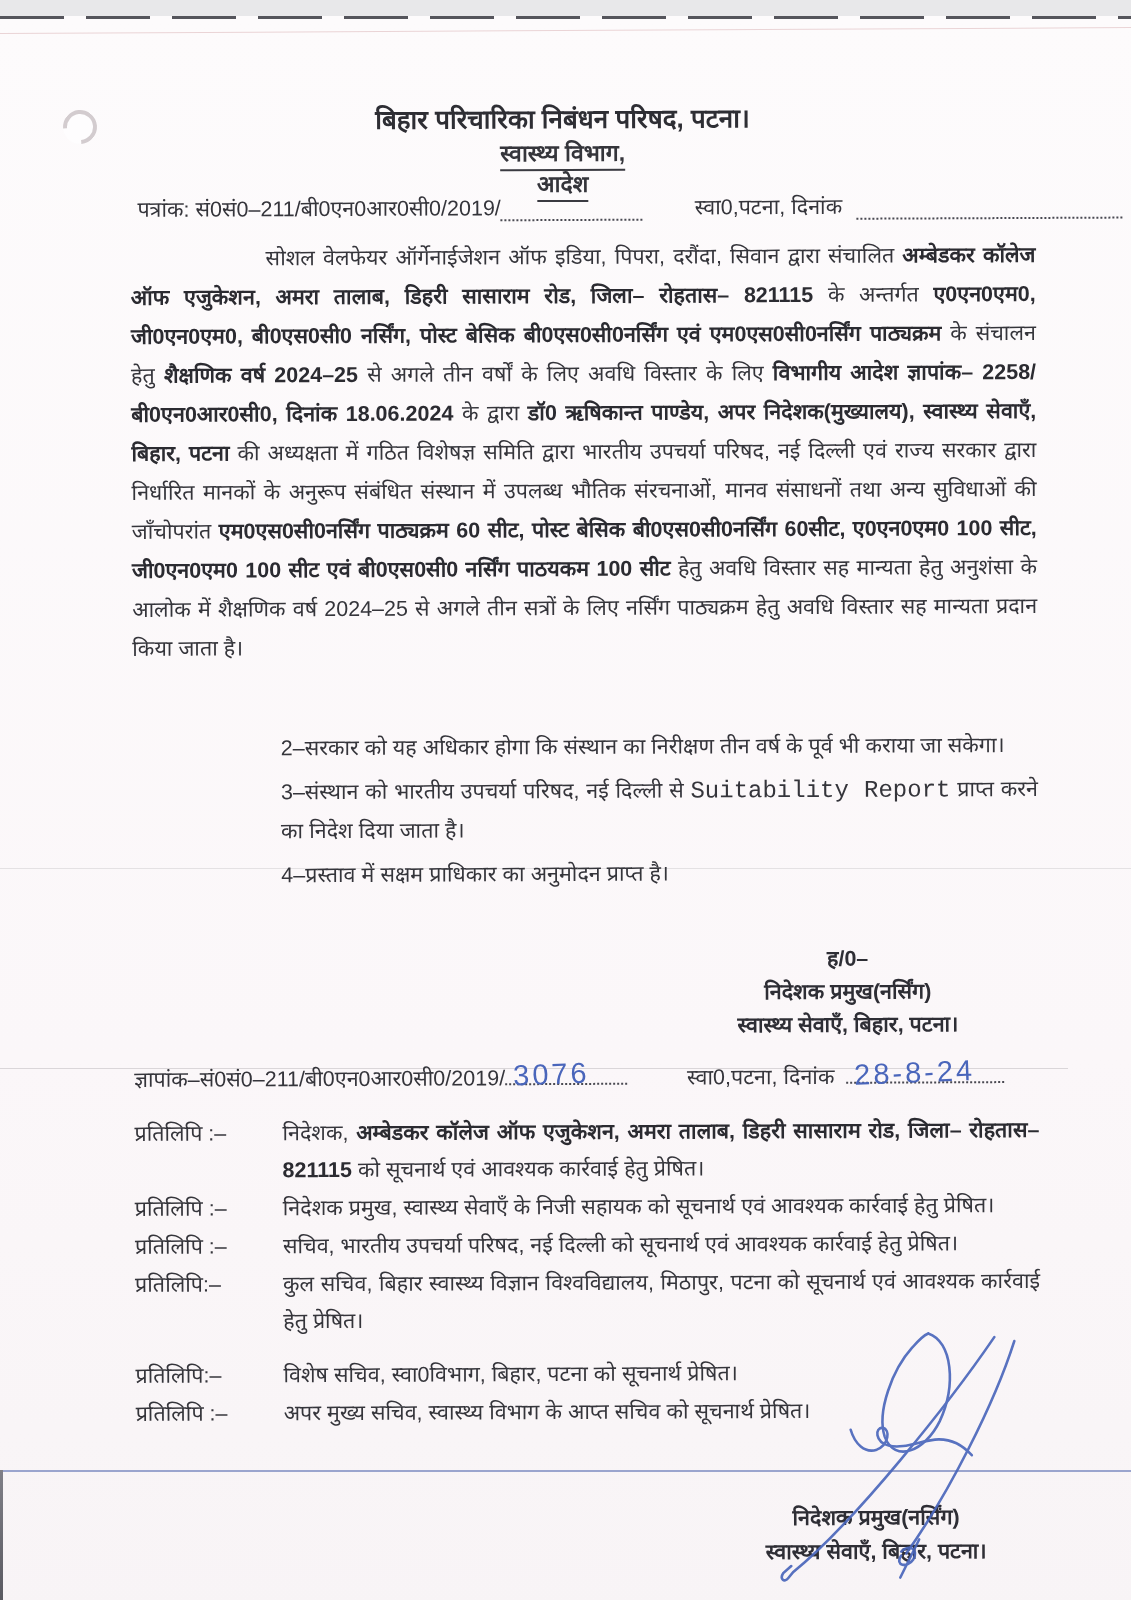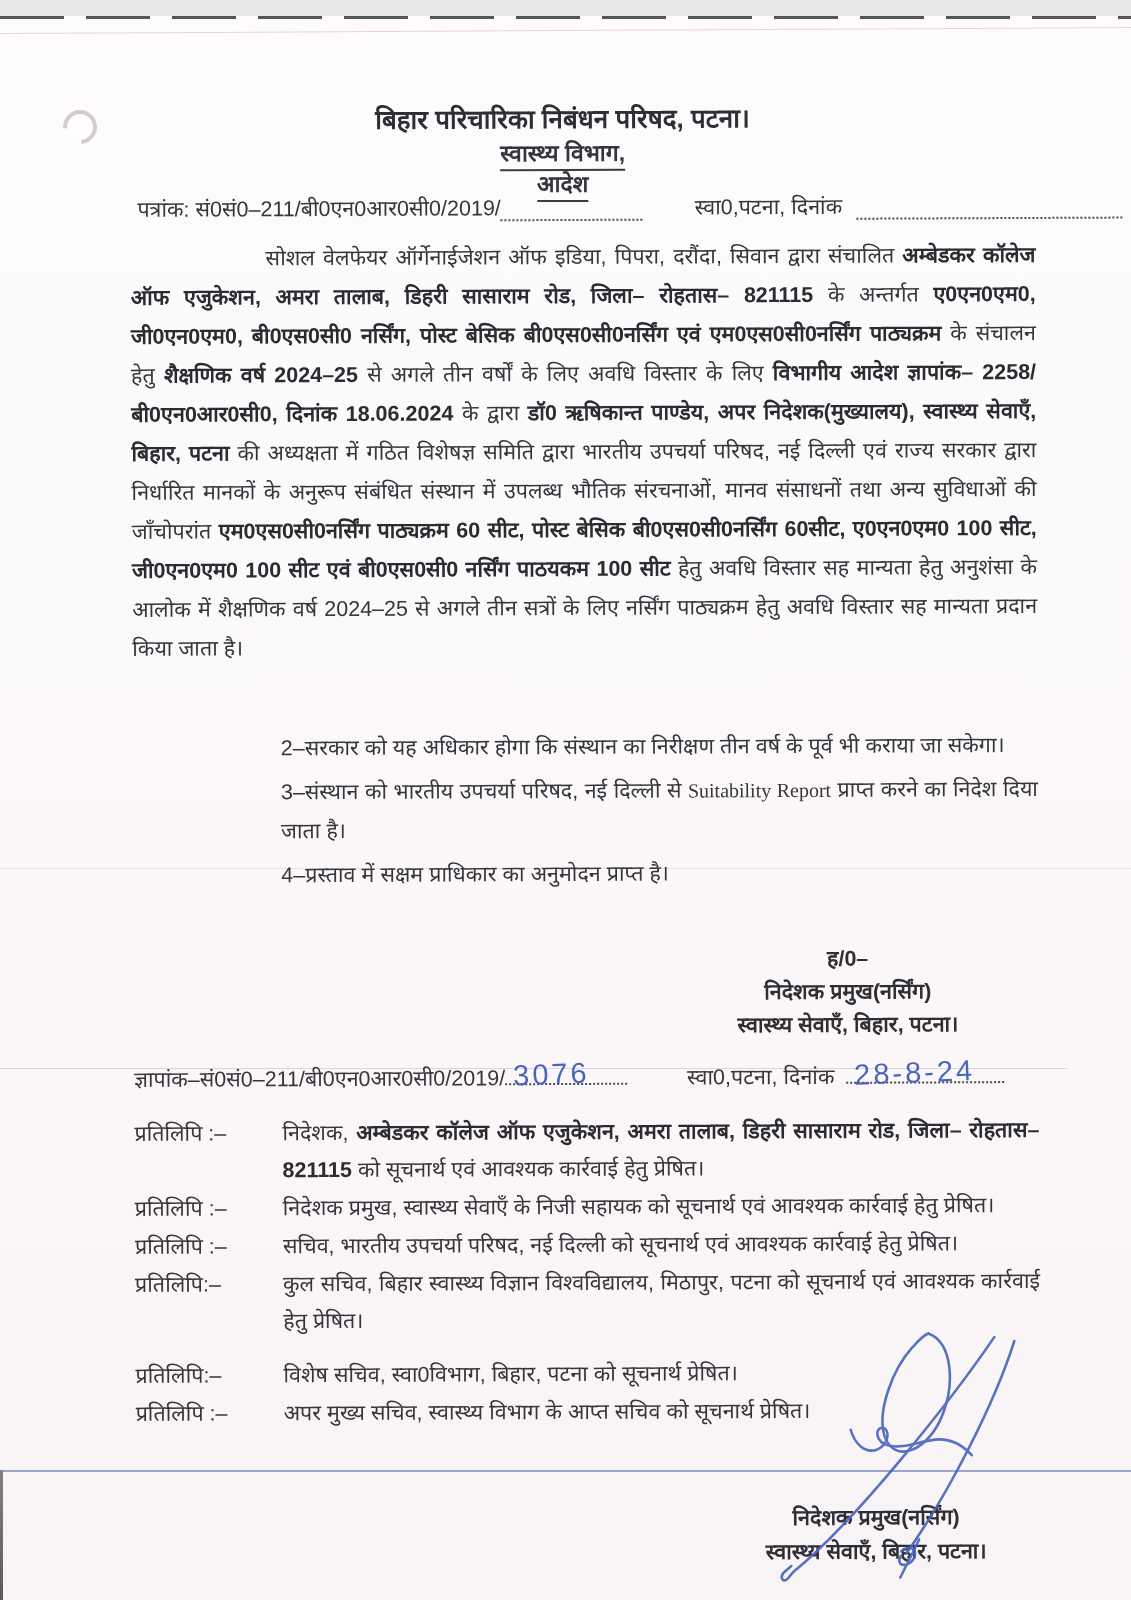--- a/index.html
+++ b/index.html
@@ -1,21 +1,21 @@
 <!DOCTYPE html>
 <html><head>
 <meta charset="utf-8">
 <style>
   html,body{margin:0;padding:0;}
   body{background:#e8e8ea;font-family:"Liberation Sans","DejaVu Sans",sans-serif;}
   #page{position:relative;width:1131px;height:1600px;margin:16px auto;overflow:hidden;
         background:linear-gradient(180deg,#fdfbfc 0%,#fbf7f9 65%,#f8f4f6 100%);
         color:#35353b;}
   .b{font-weight:bold;color:#2b2b31;}
-  .latin{font-family:Liberation Serif, serif;font-size:20px;}
+  .latin{font-family:Liberation Mono, monospace;font-size:24px;}
   #content{position:absolute;inset:0;transform:rotate(-0.25deg);}
 
   
   .top-edge{position:absolute;top:0;left:0;right:0;height:3px;
     background:repeating-linear-gradient(90deg,#55555c 0 64px,transparent 64px 86px);}
   .paper-edge{position:absolute;top:17px;left:-6px;width:1145px;height:1px;
     background:#ead4d6;transform:rotate(-0.3deg);transform-origin:left center;}
   .punch-hole{position:absolute;top:94px;left:63px;width:26px;height:26px;border-radius:50%;
     border:4px solid #d3cccf;border-bottom-color:transparent;transform:rotate(40deg);
     background:#fefdfe;}

